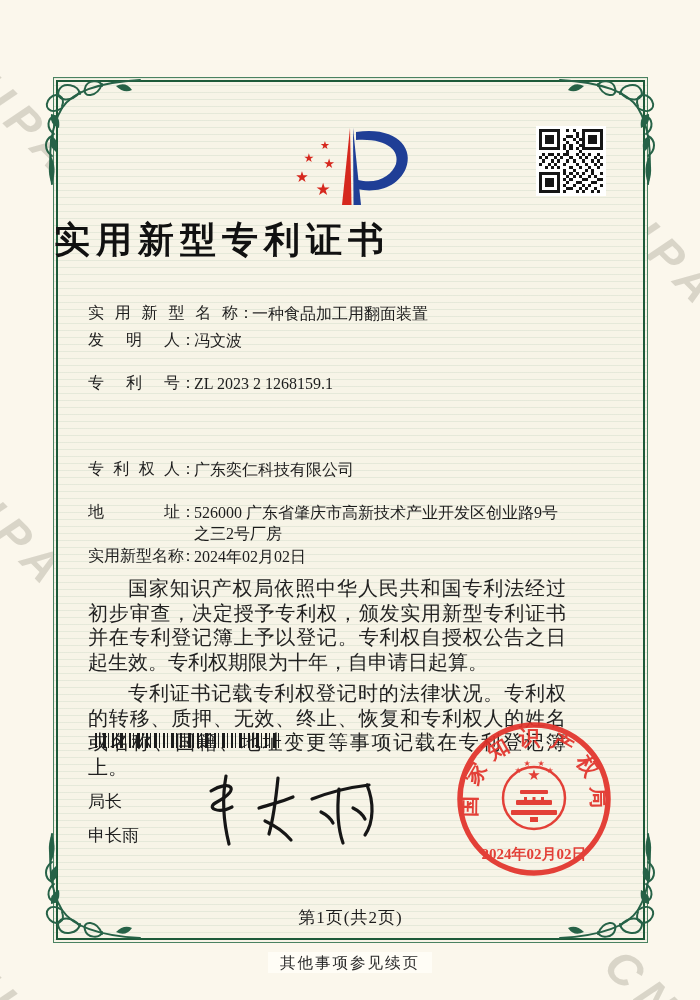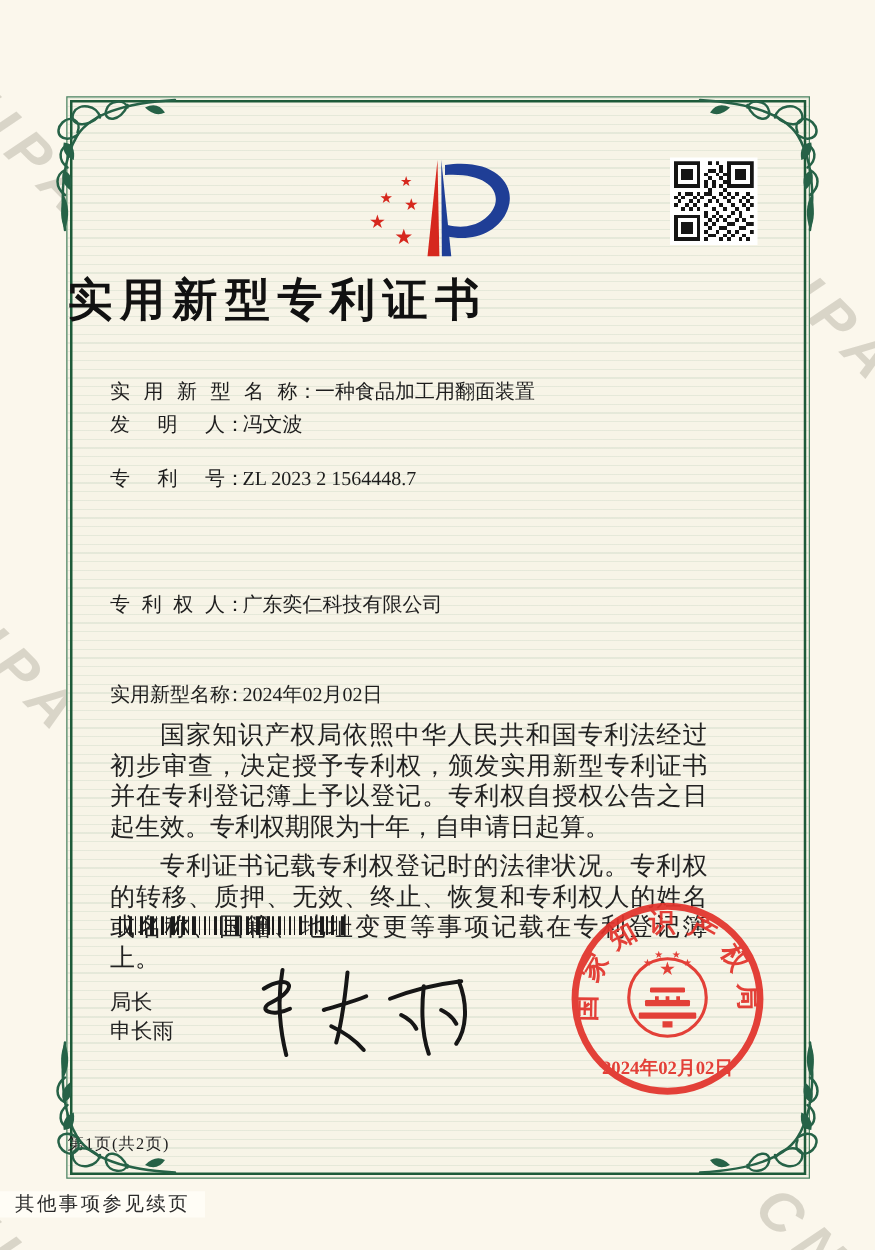--- a/index.html
+++ b/index.html
@@ -55,25 +55,25 @@
 
   .barcode{
     position:absolute;left:41px;top:655px;width:186px;height:15px;
     background:repeating-linear-gradient(90deg,#1b1b1b 0 2px,rgba(0,0,0,0) 2px 4px,#1b1b1b 4px 5px,rgba(0,0,0,0) 5px 8px,#1b1b1b 8px 11px,rgba(0,0,0,0) 11px 13px,#1b1b1b 13px 14px,rgba(0,0,0,0) 14px 17px);
   }
   .signatory{
     position:absolute;left:34px;top:712px;
     font-family:"Liberation Sans","DejaVu Sans",sans-serif;
     font-size:17px;color:#222;
   }
-  .signatory .s-title{display:block;}
+  .signatory .s-title{display:block;margin-bottom:11px;}
   .signature-svg{position:absolute;left:142px;top:690px;z-index:4;}
   .seal{position:absolute;left:396px;top:638px;width:168px;height:168px;z-index:5;opacity:0.93;}
-  .page-footer{position:absolute;left:0;right:0;top:828px;font-size:13px;letter-spacing:1px;}
-  .continuation{position:absolute;left:0;right:0;top:953px;text-align:left;z-index:6;}
+  .page-footer{position:absolute;left:0;right:0;top:828px;text-align:center;font-size:17px;letter-spacing:1px;}
+  .continuation{position:absolute;left:0;right:0;top:953px;text-align:center;z-index:6;}
   .continuation span{background:#fffdf6;padding:2px 12px;font-size:15.5px;letter-spacing:2px;color:#2a2a2a;}
 </style>
 </head>
 <body>
 
 <div class="wm" style="left:-45px;top:15px;">CNIPA</div>
 <div class="wm" style="left:598px;top:148px;">CNIPA</div>
 <div class="wm" style="left:418px;top:288px;">CNIPA</div>
 <div class="wm" style="left:-55px;top:428px;">CNIPA</div>
 <div class="wm" style="left:332px;top:738px;">CNIPA</div>
@@ -116,24 +116,27 @@
   <div class="title">实用新型专利证书</div>
 
   <div class="fields">
     <div class="frow wide" style="top:22px;">
       <span class="flabel">实用新型名称</span><span class="colon">：</span><span class="fvalue">一种食品加工用翻面装置</span>
     </div>
     <div class="frow" style="top:49px;">
       <span class="flabel">发明人</span><span class="colon">：</span><span class="fvalue">冯文波</span>
     </div>
     <div class="frow" style="top:92px;">
-      <span class="flabel">专利号</span><span class="colon">：</span><span class="fvalue">ZL 2023 2 1564448.7</span>
-    </div>
-    <div class="frow" style="top:178px;margin-top:15px;">
+      <span class="flabel">专利号</span><span class="colon">：</span><span class="fvalue">ZL 2023 2 1268159.1</span>
+    </div>
+    <div class="frow" style="top:178px;">
       <span class="flabel">专利权人</span><span class="colon">：</span><span class="fvalue">广东奕仁科技有限公司</span>
+    </div>
+    <div class="frow" style="top:221px;">
+      <span class="flabel">地址</span><span class="colon">：</span><span class="fvalue">526000 广东省肇庆市高新技术产业开发区创业路9号之三2号厂房</span>
     </div>
     <div class="frow" style="top:265px;width:534px;height:22px;">
       <span class="fgroup" style="left:0;">
         <span class="flabel">实用新型名称</span><span class="colon">：</span><span class="fvalue">2024年02月02日</span>
       </span>
     </div>
   </div>
 
   <div class="body-text">
     <p>国家知识产权局依照中华人民共和国专利法经过初步审查，决定授予专利权，颁发实用新型专利证书并在专利登记簿上予以登记。专利权自授权公告之日起生效。专利权期限为十年，自申请日起算。</p>

